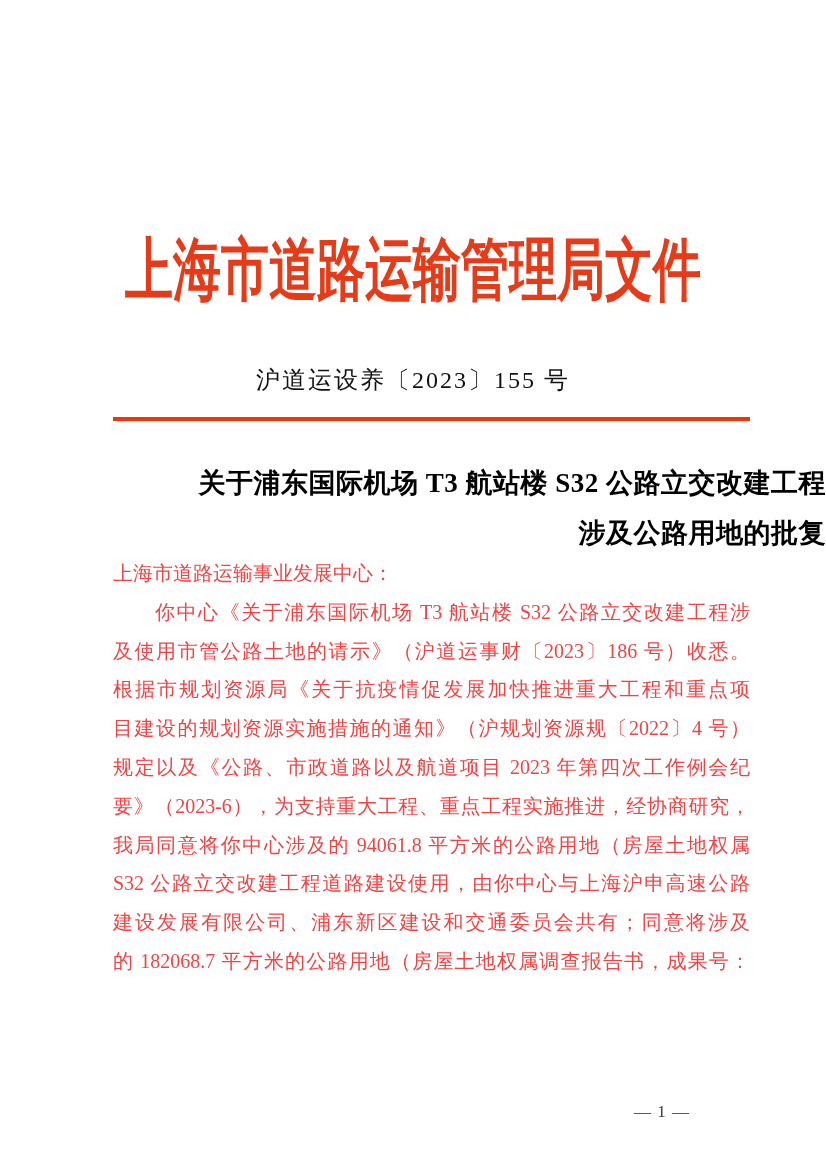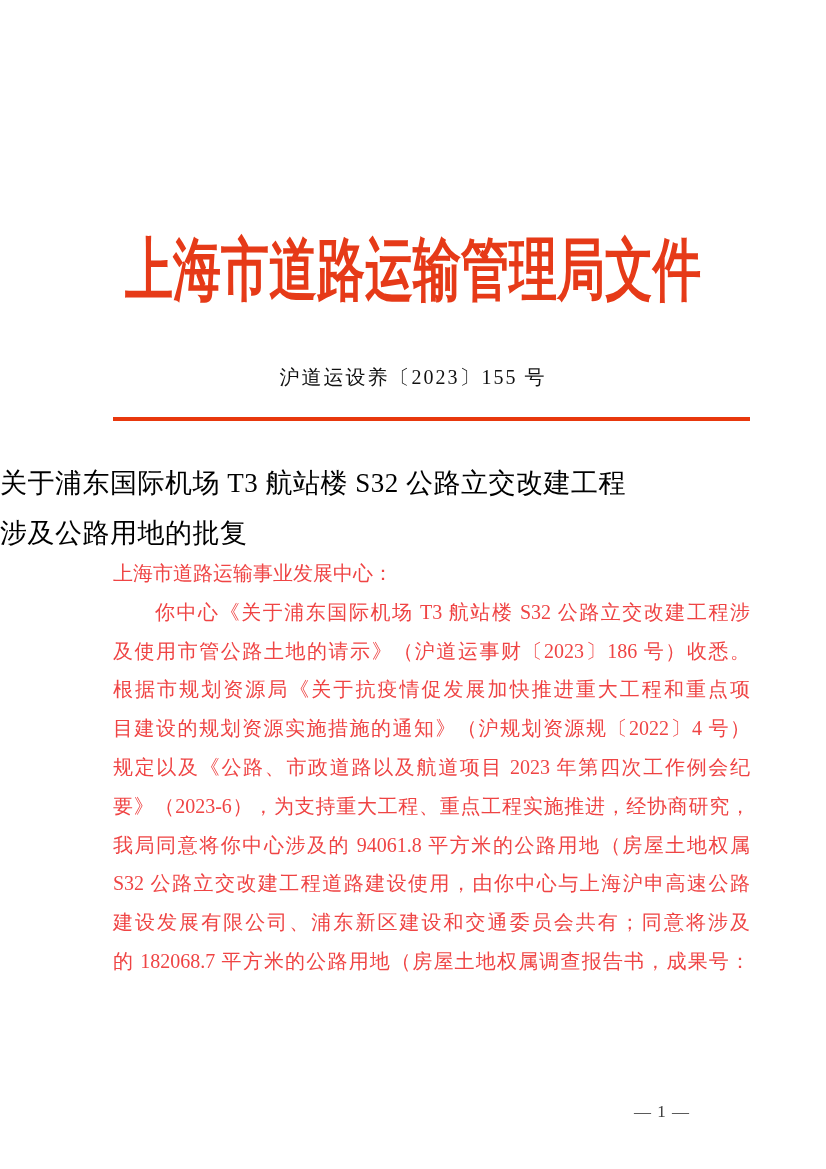--- a/index.html
+++ b/index.html
@@ -35,42 +35,42 @@
     transform-origin: top center;
     line-height: 1;
   }
   
   .doc-number {
     position: absolute;
     top: 352px;
     left: 0;
     width: 100%;
     text-align: center;
-    font-size: 20px;
+    font-size: 24px;
     letter-spacing: 2px;
     color: #111111;
     white-space: nowrap;
   }
   
   .red-rule {
     position: absolute;
     top: 405px;
     left: 113px;
     width: 637px;
     height: 4px;
     background: #e8380d;
   }
   
   .doc-title {
     position: absolute;
     top: 446px;
     left: 0;
     width: 100%;
-    text-align: left;
-    font-weight: normal;
+    text-align: right;
+    font-weight: bold;
     font-size: 27px;
     line-height: 50px;
     letter-spacing: 0.5px;
     color: #000000;
     white-space: nowrap;
   }
   
   .body-block {
     position: absolute;
     top: 542px;

